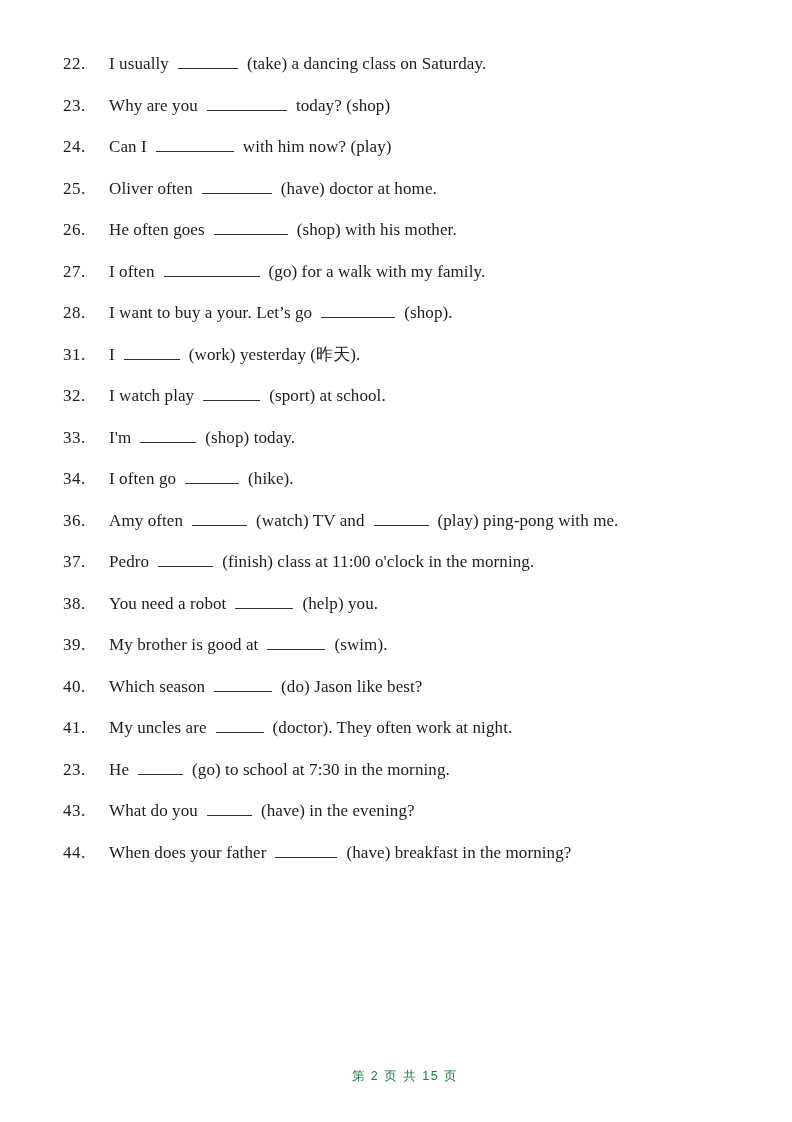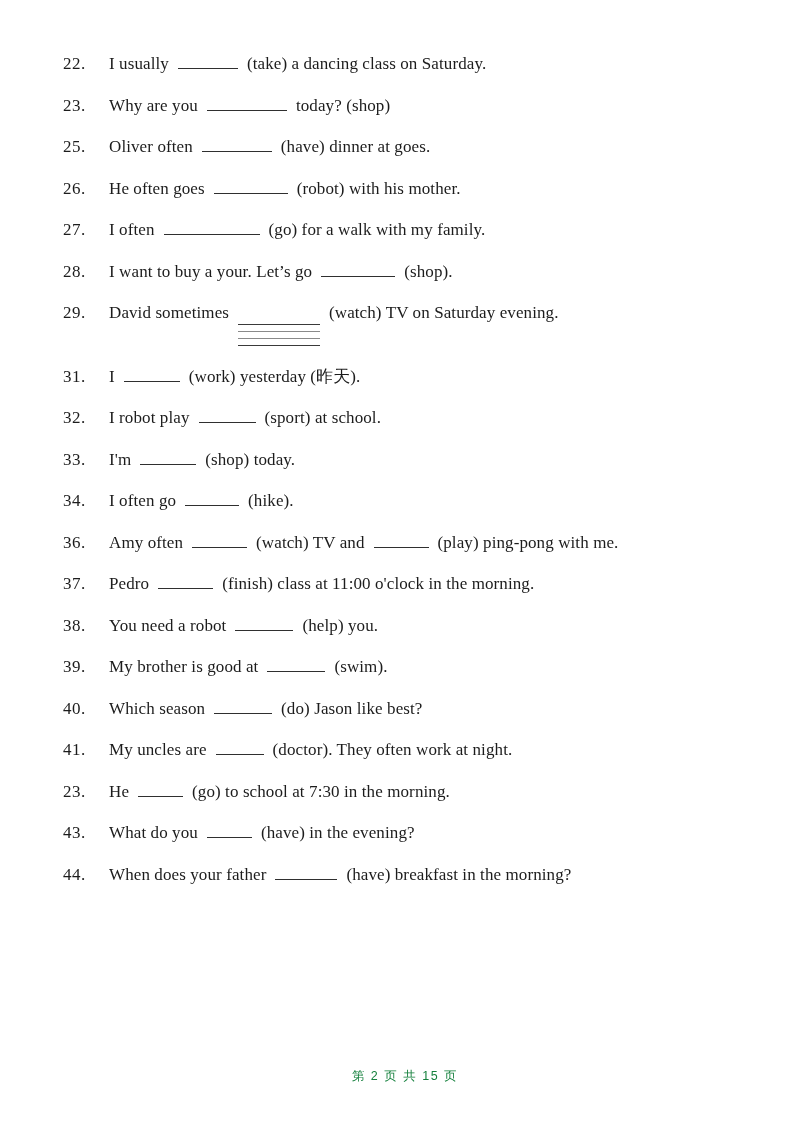--- a/index.html
+++ b/index.html
@@ -74,32 +74,27 @@
     letter-spacing: 1.5px;
   }
 </style>
 </head>
 <body>
 
 <div class="page">
   <div class="items">
       <div class="item"><span class="num">22.</span><span class="txt">I usually</span><span class="blank" style="width: 60px;"></span><span class="txt">(take) a dancing class on Saturday.</span></div>
       <div class="item"><span class="num">23.</span><span class="txt">Why are you</span><span class="blank" style="width: 80px;"></span><span class="txt">today? (shop)</span></div>
-      <div class="item"><span class="num">25.</span><span class="txt">Oliver often</span><span class="blank" style="width: 70px;"></span><span class="txt">(have) dinner at goes.</span></div>
-      <div class="item"><span class="num">26.</span><span class="txt">He often goes</span><span class="blank" style="width: 74px;"></span><span class="txt">(robot) with his mother.</span></div>
+      <div class="item"><span class="num">24.</span><span class="txt">Can I</span><span class="blank" style="width: 78px;"></span><span class="txt">with him now? (play)</span></div>
+      <div class="item"><span class="num">25.</span><span class="txt">Oliver often</span><span class="blank" style="width: 70px;"></span><span class="txt">(have) doctor at home.</span></div>
+      <div class="item"><span class="num">26.</span><span class="txt">He often goes</span><span class="blank" style="width: 74px;"></span><span class="txt">(shop) with his mother.</span></div>
       <div class="item"><span class="num">27.</span><span class="txt">I often</span><span class="blank" style="width: 96px;"></span><span class="txt">(go) for a walk with my family.</span></div>
       <div class="item"><span class="num">28.</span><span class="txt">I want to buy a your. Let’s go</span><span class="blank" style="width: 74px;"></span><span class="txt">(shop).</span></div>
-      <div class="item"><span class="num">29.</span><span class="txt">David sometimes</span><span class="blank-stack" style="width: 82px;">
-          <i class="bs-line l1"></i>
-          <i class="bs-line l2"></i>
-          <i class="bs-line l3"></i>
-          <i class="bs-line l4"></i>
-        </span><span class="txt">(watch) TV on Saturday evening.</span></div>
       <div class="item"><span class="num">31.</span><span class="txt">I</span><span class="blank" style="width: 56px;"></span><span class="txt">(work) yesterday (昨天).</span></div>
-      <div class="item"><span class="num">32.</span><span class="txt">I robot play</span><span class="blank" style="width: 57px;"></span><span class="txt">(sport) at school.</span></div>
+      <div class="item"><span class="num">32.</span><span class="txt">I watch play</span><span class="blank" style="width: 57px;"></span><span class="txt">(sport) at school.</span></div>
       <div class="item"><span class="num">33.</span><span class="txt">I'm</span><span class="blank" style="width: 56px;"></span><span class="txt">(shop) today.</span></div>
       <div class="item"><span class="num">34.</span><span class="txt">I often go</span><span class="blank" style="width: 54px;"></span><span class="txt">(hike).</span></div>
       <div class="item"><span class="num">36.</span><span class="txt">Amy often</span><span class="blank" style="width: 55px;"></span><span class="txt">(watch) TV and</span><span class="blank" style="width: 55px;"></span><span class="txt">(play) ping-pong with me.</span></div>
       <div class="item"><span class="num">37.</span><span class="txt">Pedro</span><span class="blank" style="width: 55px;"></span><span class="txt">(finish) class at 11:00 o'clock in the morning.</span></div>
       <div class="item"><span class="num">38.</span><span class="txt">You need a robot</span><span class="blank" style="width: 58px;"></span><span class="txt">(help) you.</span></div>
       <div class="item"><span class="num">39.</span><span class="txt">My brother is good at</span><span class="blank" style="width: 58px;"></span><span class="txt">(swim).</span></div>
       <div class="item"><span class="num">40.</span><span class="txt">Which season</span><span class="blank" style="width: 58px;"></span><span class="txt">(do) Jason like best?</span></div>
       <div class="item"><span class="num">41.</span><span class="txt">My uncles are</span><span class="blank" style="width: 48px;"></span><span class="txt">(doctor). They often work at night.</span></div>
       <div class="item"><span class="num">23.</span><span class="txt">He</span><span class="blank" style="width: 45px;"></span><span class="txt">(go) to school at 7:30 in the morning.</span></div>
       <div class="item"><span class="num">43.</span><span class="txt">What do you</span><span class="blank" style="width: 45px;"></span><span class="txt">(have) in the evening?</span></div>

